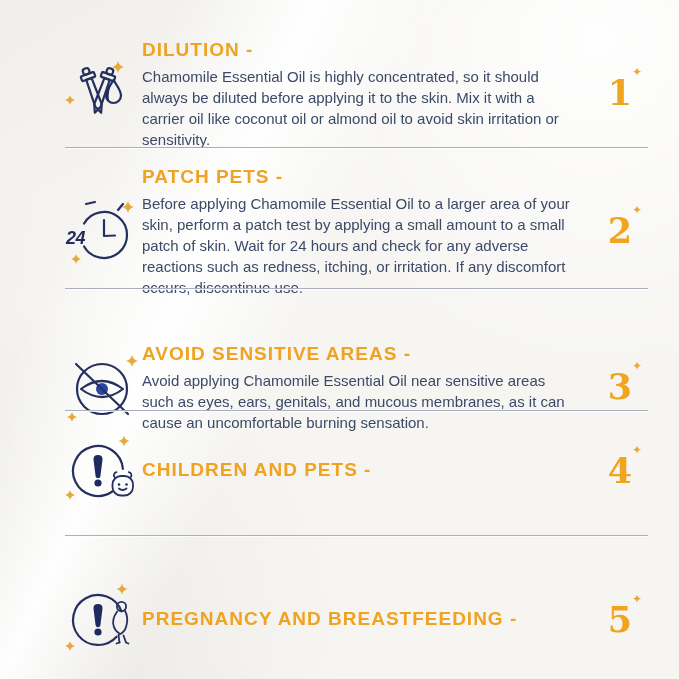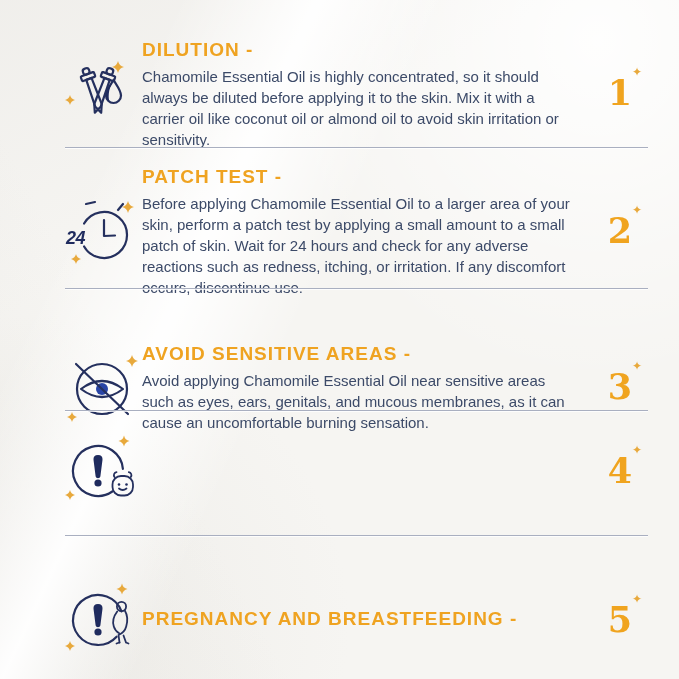--- a/index.html
+++ b/index.html
@@ -91,21 +91,21 @@
         <path class="ln" d="M22.1,32.5 A23,23 0 1 1 22.1,55.5"></path>
         <path class="ln" d="M42,29 L42,45 L53,44.5"></path>
         <path class="ln" d="M24,13 L33,11"></path>
         <path class="ln" d="M56,19 L61,13"></path>
         <text class="label24" x="4" y="53">24</text>
         <path class="gold" d="M66,10 Q67.1,14.9 72,16 Q67.1,17.1 66,22 Q64.9,17.1 60,16 Q64.9,14.9 66,10 Z"></path>
         <path class="gold" d="M14,63 Q14.9,67.1 19,68 Q14.9,68.9 14,73 Q13.1,68.9 9,68 Q13.1,67.1 14,63 Z"></path>
       </svg>
     </div>
     <div class="content">
-      <h2 class="heading">PATCH TEST -</h2>
+      <h2 class="heading">PATCH PETS -</h2>
       <p class="body-text">Before applying Chamomile Essential Oil to a larger area of your skin, perform a patch test by applying a small amount to a small patch of skin. Wait for 24 hours and check for any adverse reactions such as redness, itching, or irritation. If any discomfort occurs, discontinue use.</p>
     </div>
     <div class="num-col">
       <div class="step-number">
         <span>2</span><span class="spark">✦</span>
       </div>
     </div>
   </div>
 
   <div class="divider d2"></div>
@@ -143,20 +143,21 @@
         <path class="ln-thin" d="M52.5,46 a3,3 0 0 1 2,-4.8 M68.8,46 a3,3 0 0 0 -2,-4.8"></path>
         <rect class="ln-thin" x="50.5" y="45" width="20.5" height="19.5" rx="8.5"></rect>
         <circle class="fillnavy" cx="57" cy="53.5" r="1.3"></circle>
         <circle class="fillnavy" cx="64.5" cy="53.5" r="1.3"></circle>
         <path class="ln-thin" d="M57,57.5 Q60.7,60.5 64.5,57.5"></path>
         <path class="gold" d="M62,4.5 Q63,9 67.5,10 Q63,11 62,15.5 Q61,11 56.5,10 Q61,9 62,4.5 Z"></path>
         <path class="gold" d="M8,59 Q8.9,63.1 13,64 Q8.9,64.9 8,69 Q7.1,64.9 3,64 Q7.1,63.1 8,59 Z"></path>
       </svg>
     </div>
     <div class="content">
+      <h2 class="heading">CHILDREN AND PETS -</h2>
     </div>
     <div class="num-col">
       <div class="step-number">
         <span>4</span><span class="spark">✦</span>
       </div>
     </div>
   </div>
 
   <div class="divider d4"></div>
 

